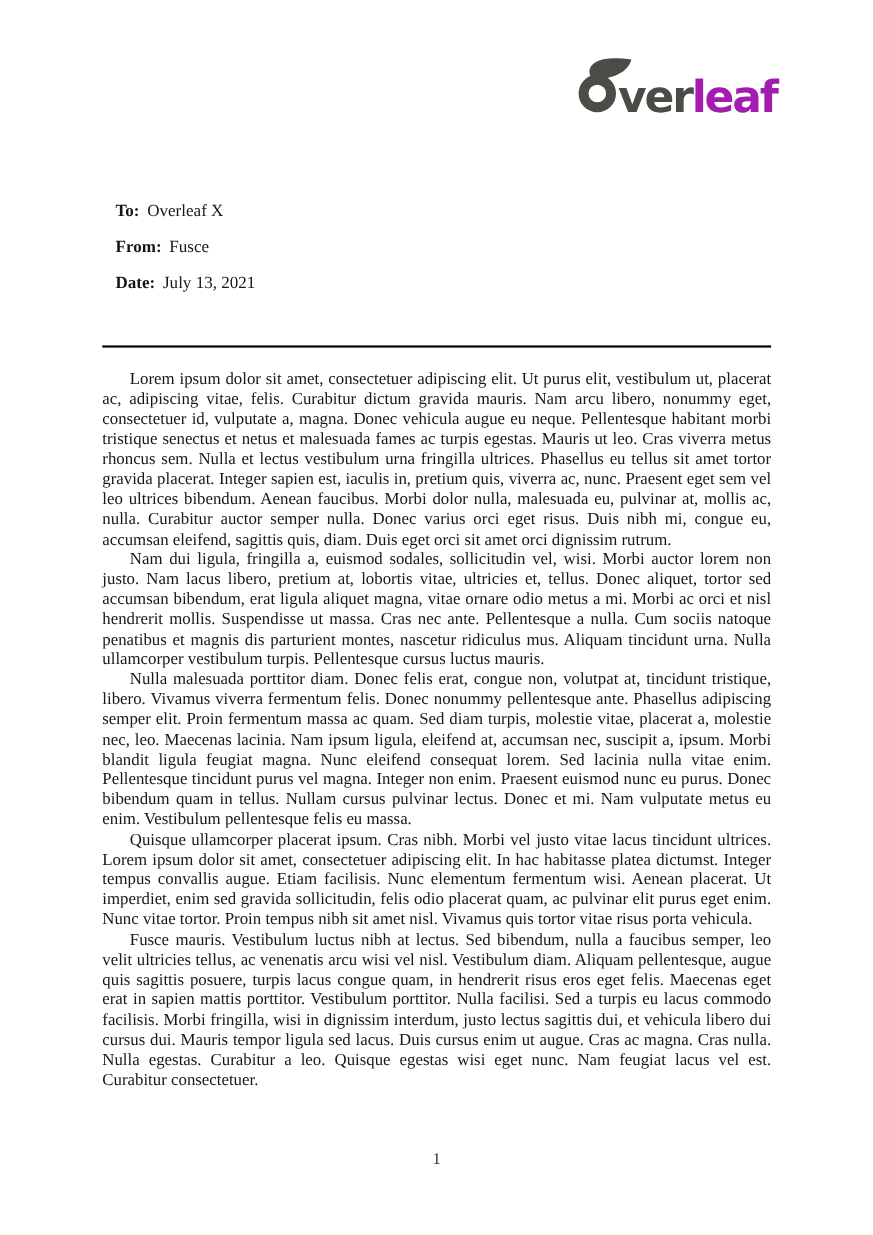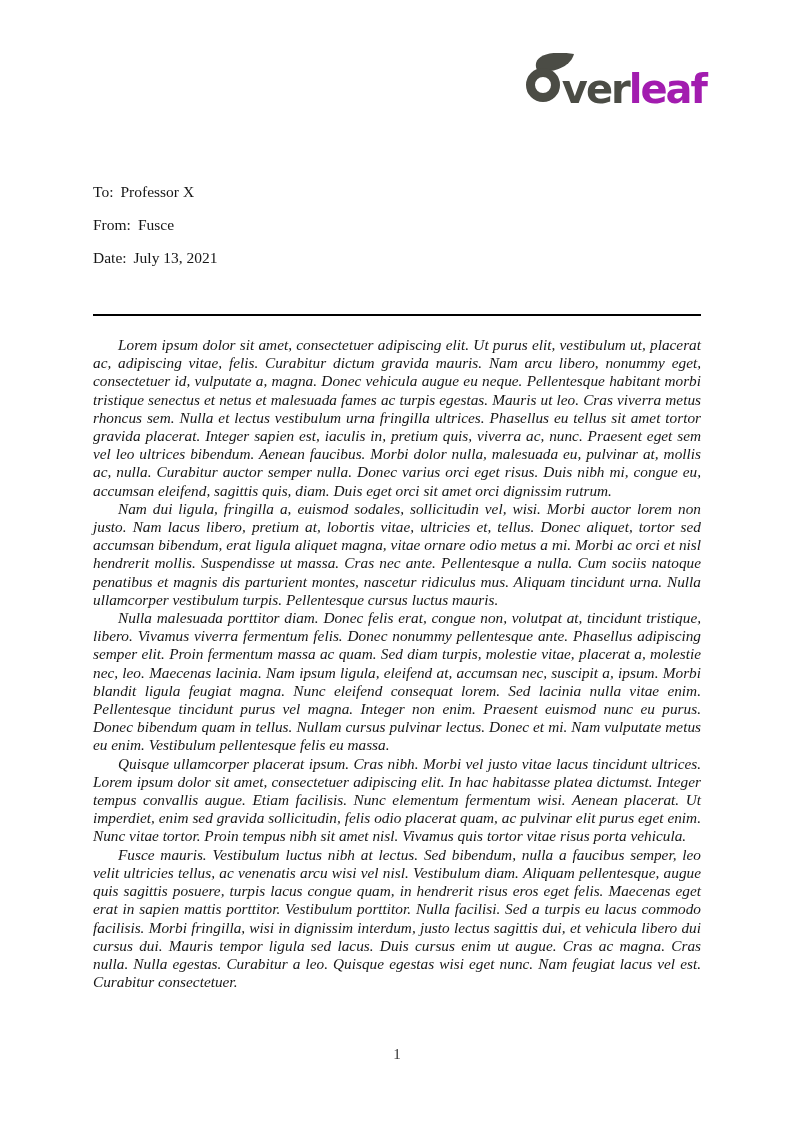--- a/index.html
+++ b/index.html
@@ -44,21 +44,21 @@
     top: 182px;
     left: 93px;
     width: 608px;
   }
   .field {
     font-size: 15.5px;
     line-height: 20px;
     margin-bottom: 13px;
     white-space: nowrap;
   }
-  .flabel { font-weight: 400; margin-right: 7px; }
+  .flabel { font-weight: 700; margin-right: 7px; margin-left: 12px; }
 
   
   .rule {
     position: absolute;
     top: 314px;
     left: 93px;
     width: 608px;
     height: 2px;
     background: #000000;
   }
@@ -69,21 +69,20 @@
     top: 336px;
     left: 93px;
     width: 608px;
     font-size: 15.3px;
     line-height: 18.2px;
     text-align: justify;
   }
   .memo-body p {
     margin: 0;
     text-indent: 25px;
-    font-style: italic;
   }
 
   
   .footer {
     position: absolute;
     top: 1046px;
     left: 0;
     width: 100%;
     text-align: center;
     font-size: 15px;
@@ -103,21 +102,21 @@
       <path d="M 14 16 C 15.5 18.5, 16.5 21, 16.5 24" fill="none" stroke="#4b4c45" stroke-width="2.4"></path>
 
       <circle cx="19" cy="32" r="12.5" fill="none" stroke="#4b4c45" stroke-width="9"></circle>
     </svg>
     <span class="brand-text ver">ver</span>
     <span class="brand-text leaf">leaf</span>
   </div>
 
   <div class="fields">
     <div class="field">
-      <span class="flabel">To:</span><span class="fvalue">Professor X</span>
+      <span class="flabel">To:</span><span class="fvalue">Overleaf X</span>
     </div>
     <div class="field">
       <span class="flabel">From:</span><span class="fvalue">Fusce</span>
     </div>
     <div class="field">
       <span class="flabel">Date:</span><span class="fvalue">July 13, 2021</span>
     </div>
   </div>
 
   <div class="rule"></div>

